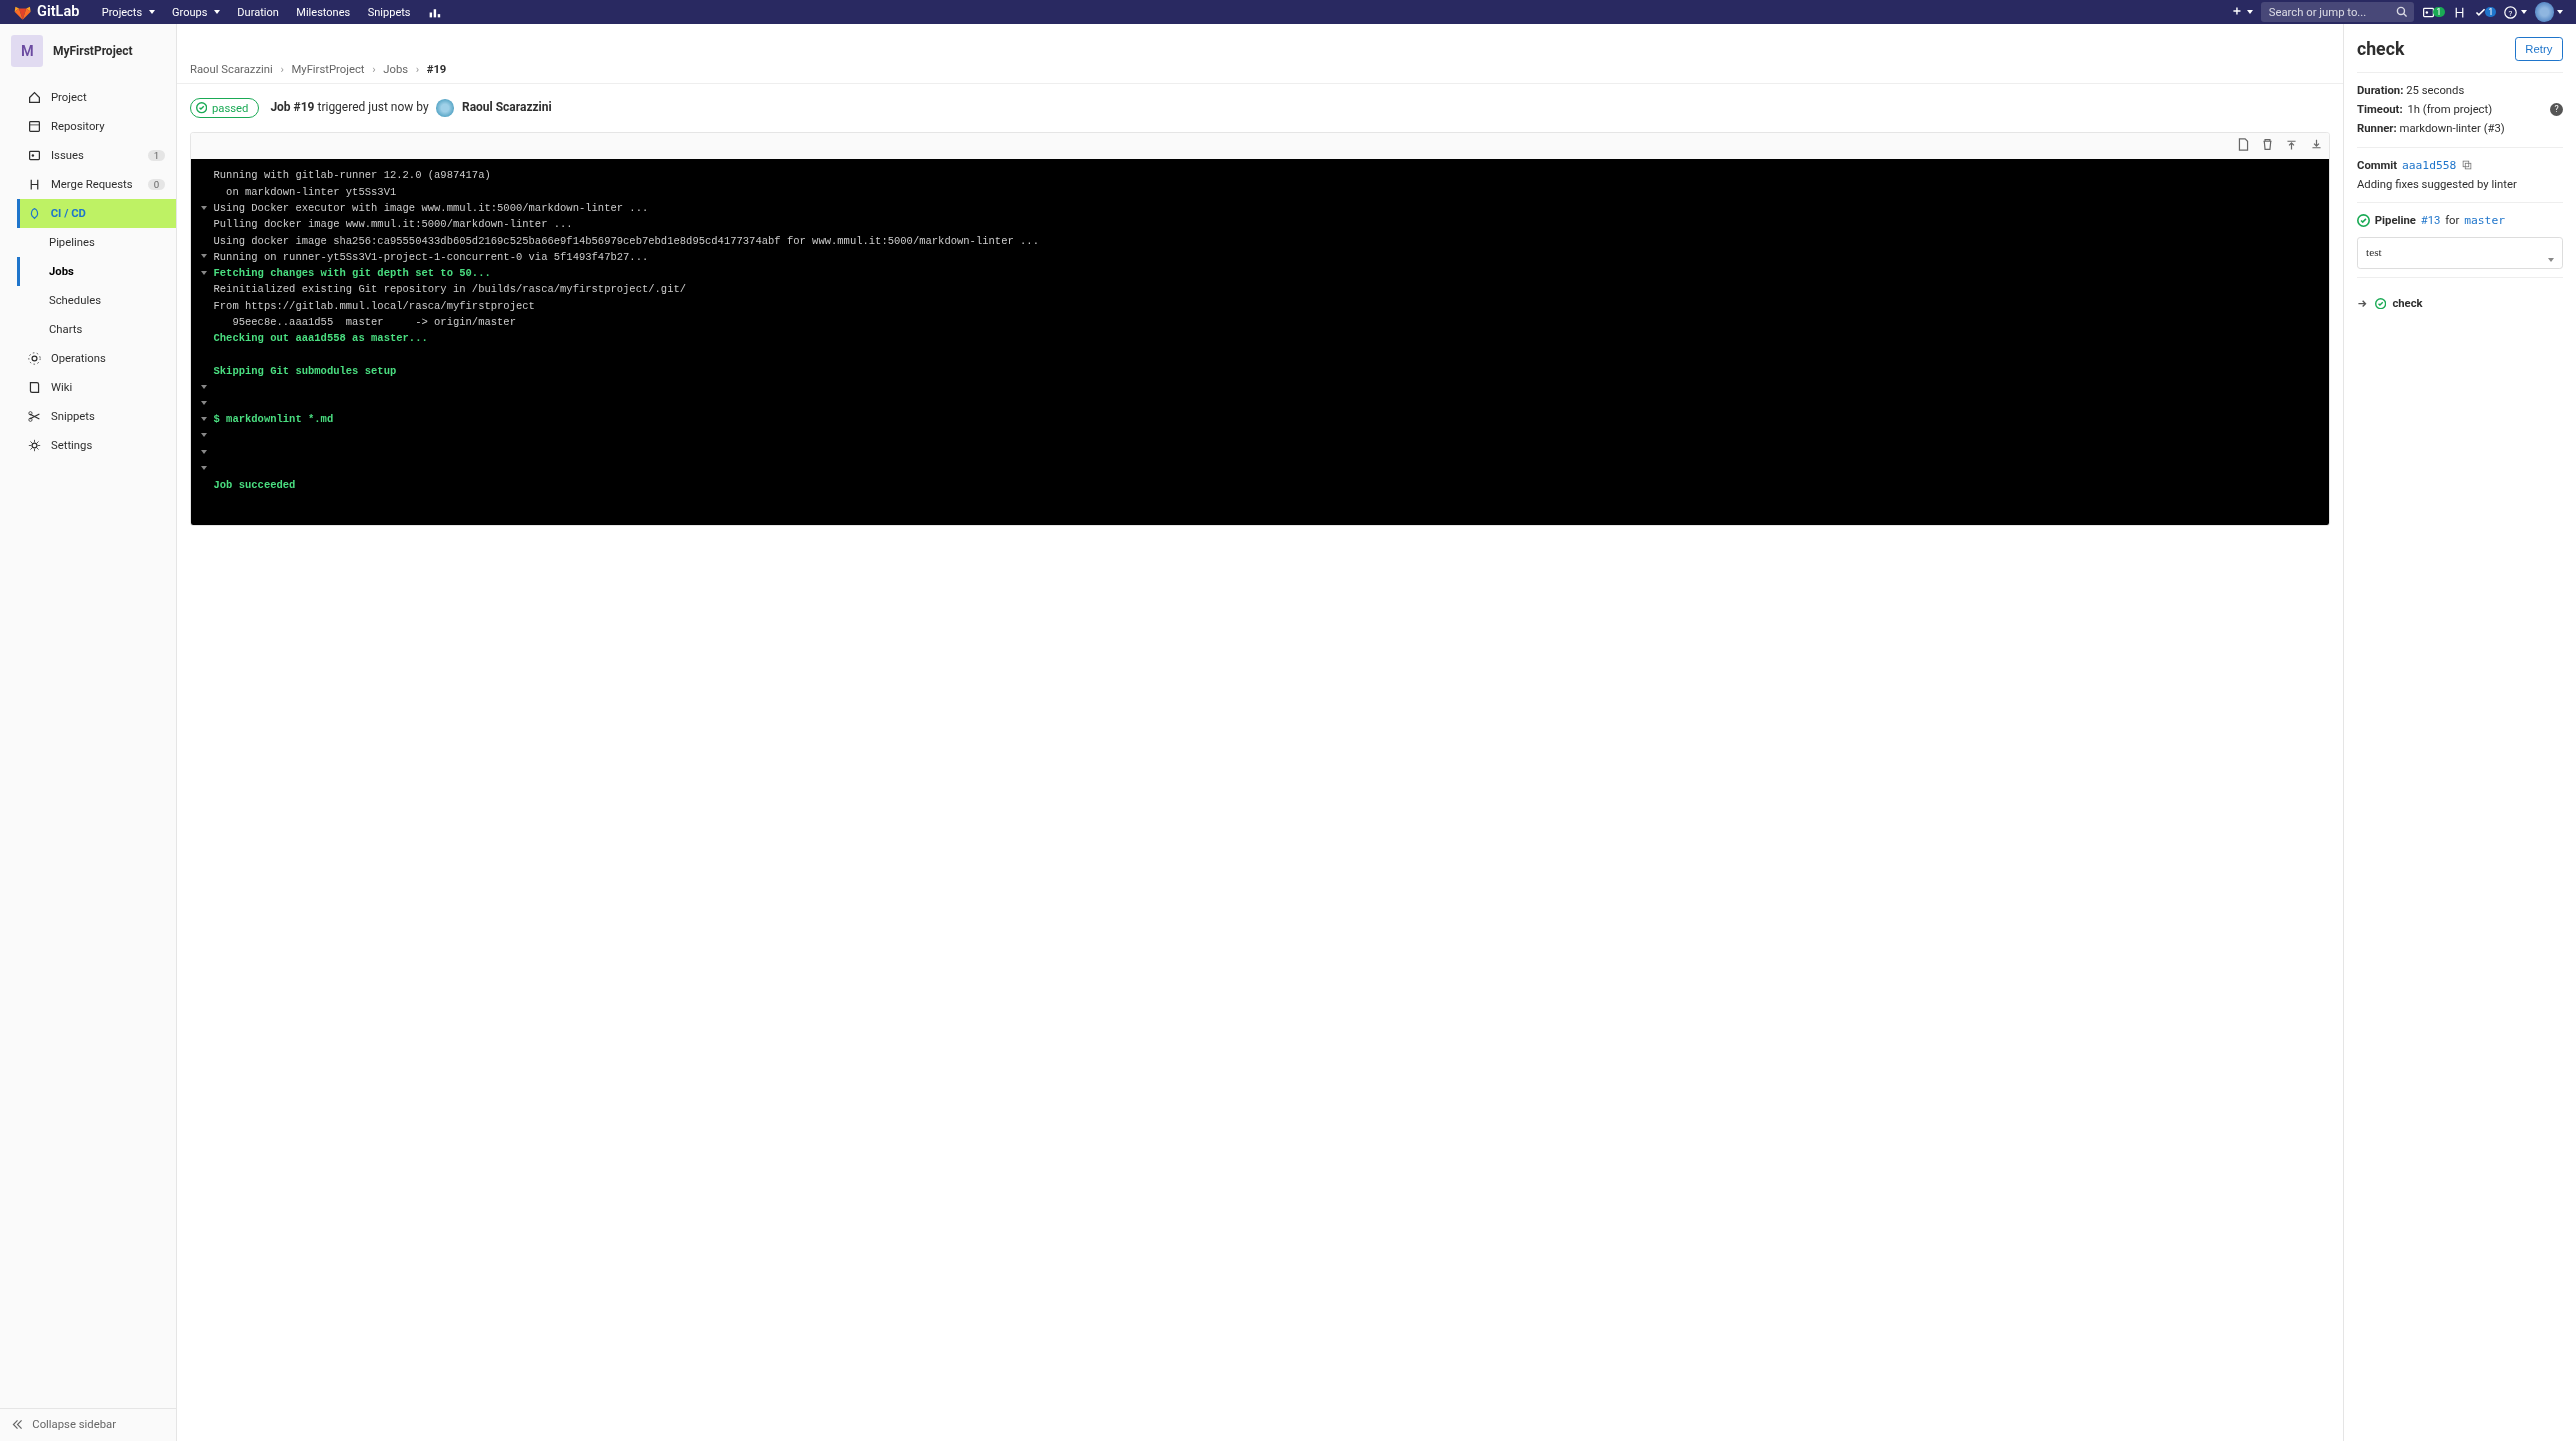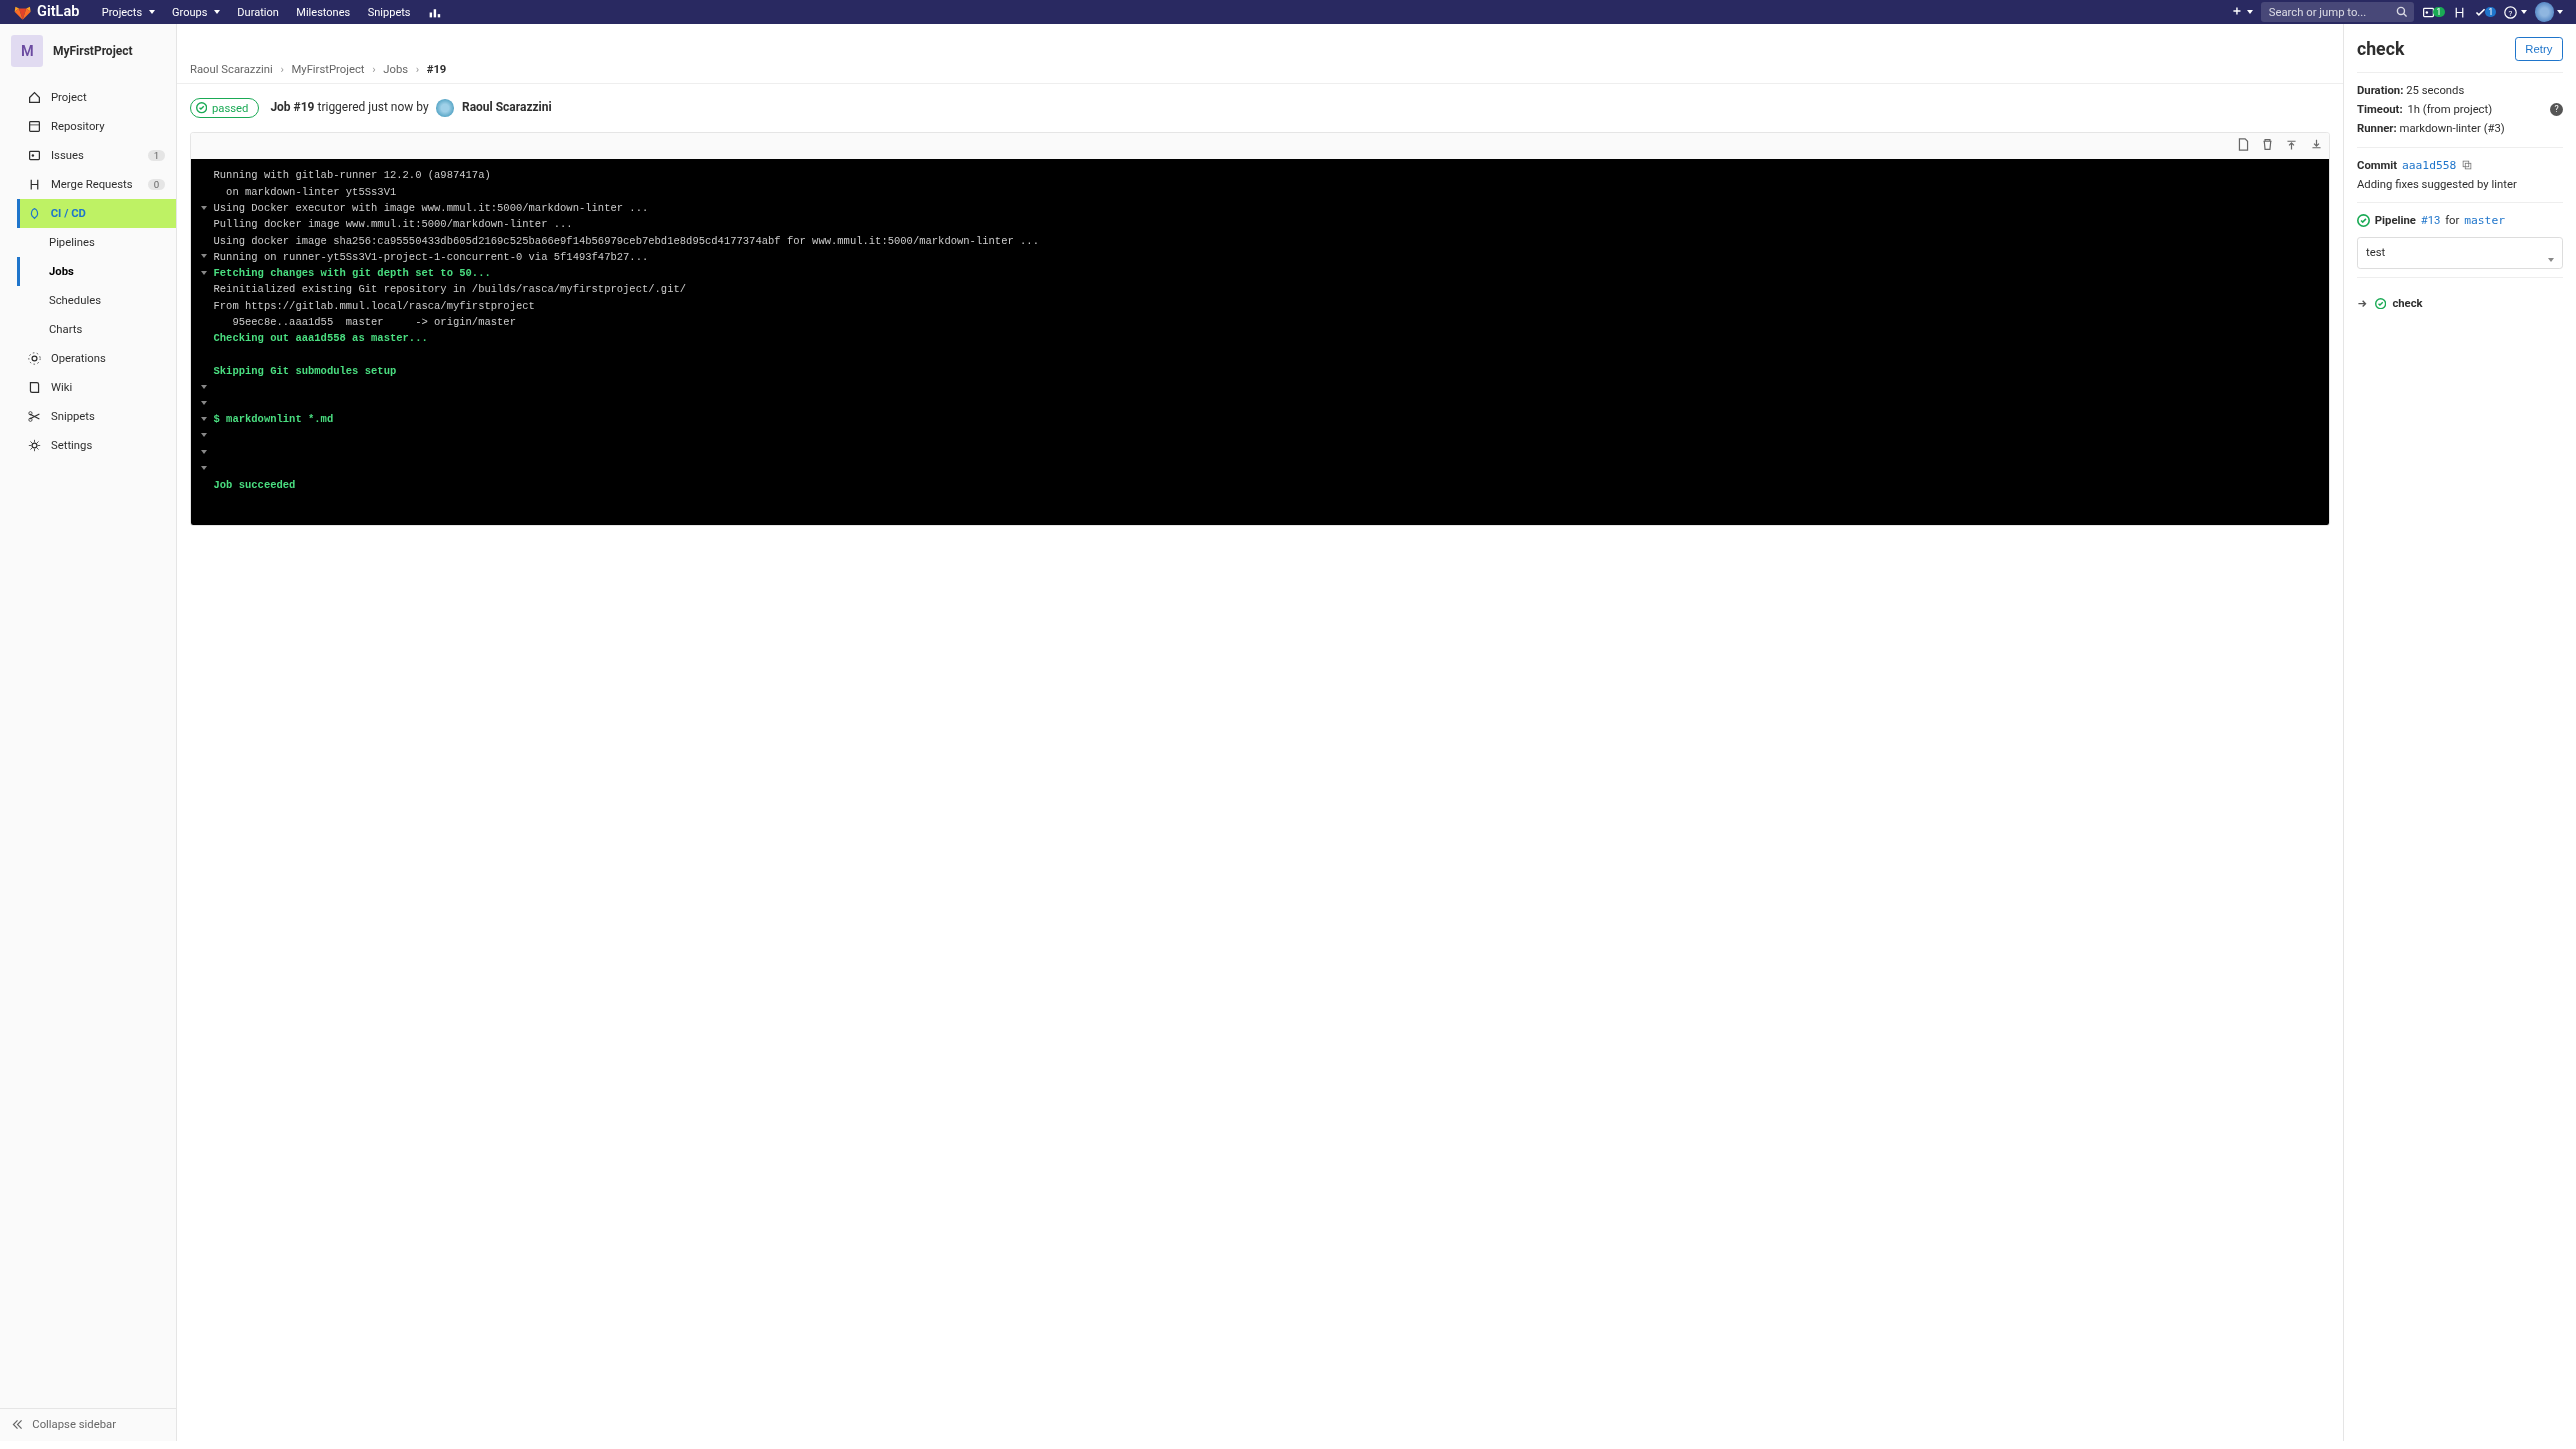--- a/index.html
+++ b/index.html
@@ -95,21 +95,21 @@
 .rightbar { width: 233px; border-left: 0.8px solid #e5e5e5; padding: 13px; overflow: auto; flex-shrink: 0; }
 .rb-head { display: flex; align-items: center; justify-content: space-between; margin-bottom: 11.3px; }
 .rb-title { font-size: 17.7px; font-weight: 700; }
 .retry-btn { border: 0.8px solid #1f75cb; color: #1f75cb; background: #fff; border-radius: 3.2px; padding: 4.8px 9.7px; font-size: 11.3px; cursor: pointer; }
 .rb-sec { padding: 8px 0; border-top: 0.8px solid #eee; font-size: 11.3px; line-height: 1.7; }
 .rb-sec:first-of-type { border-top: 0.8px solid #eee; margin-top: 3.2px; }
 .rb-sec .row { display: flex; align-items: center; gap: 4.8px; }
 .rb-sec strong { font-weight: 700; }
 .link { color: #1f75cb; }
 .mono { font-family: Menlo, Monaco, Consolas, monospace; }
-.stage-drop { border: 0.8px solid #ddd; border-radius: 3.2px; padding: 5.6px 8px; margin-top: 6.4px; display: flex; justify-content: space-between; align-items: flex-end; cursor: pointer; }
+.stage-drop { border: 0.8px solid #ddd; border-radius: 3.2px; padding: 5.6px 8px; margin-top: 6.4px; display: flex; justify-content: space-between; align-items: flex-end; cursor: pointer; font-family: Liberation Serif, serif; }
 .job-row { display: flex; align-items: center; gap: 6.4px; padding: 8px 0 0; font-weight: 700; }
 .job-row svg { width: 11.3px; height: 11.3px; }
 .qmark { width: 13px; height: 13px; border-radius: 50%; background: #555; color: #fff; font-size: 8.9px; display: inline-flex; align-items: center; justify-content: center; margin-left: auto; }
 .small-icon { width: 11.3px; height: 11.3px; color: #666; cursor: pointer; }
 </style>
 </head>
 <body>
 
 <svg width="0" height="0" style="position:absolute;font-size:14px">
   <defs>

